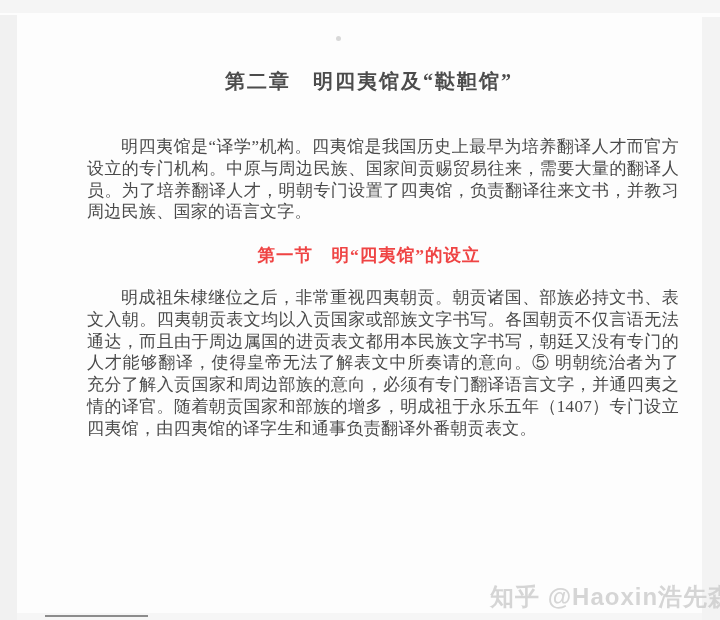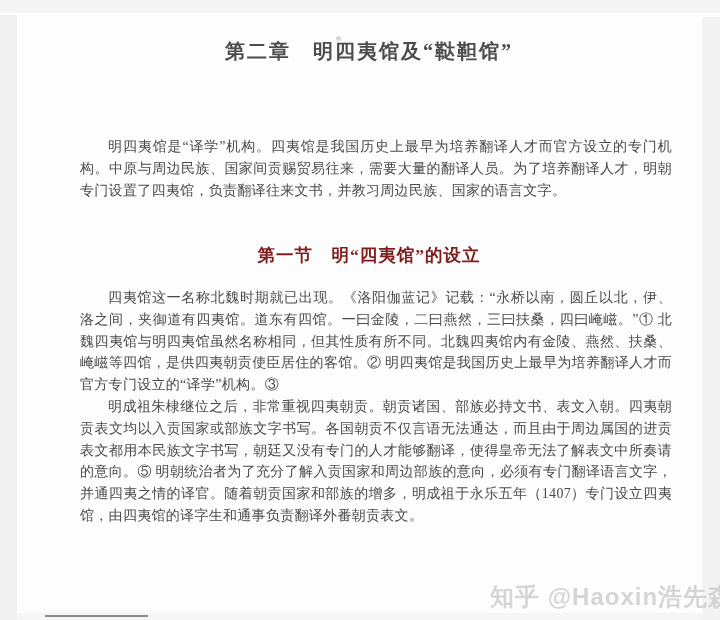--- a/index.html
+++ b/index.html
@@ -23,40 +23,40 @@
   .edge-bottom { left: 17px; top: 613px; width: 685px; height: 7px; background: #f6f6f6; }
   .scan-speck {
     position: absolute;
     left: 336px; top: 36px;
     width: 5px; height: 5px;
     background: #d8d8d8;
     border-radius: 50%;
   }
   .chapter-title {
     position: absolute;
-    left: 73px; width: 592px; top: 38px;
+    left: 73px; width: 592px; top: 68px;
     text-align: center;
     font-size: 20px;
     font-weight: 600;
     letter-spacing: 2px;
     color: #4c4c4c;
   }
   .section-title {
     position: absolute;
     left: 73px; width: 592px; top: 243px;
     text-align: center;
     font-size: 17.5px;
     font-weight: 600;
     letter-spacing: 1px;
-    color: #7f1d1d;
+    color: #ef4444;
   }
   .text-block {
     position: absolute;
-    left: 80px; width: 592px;
-    font-size: 14px;
+    left: 87px; width: 592px;
+    font-size: 17px;
     line-height: 21.8px;
     color: #4a4a4a;
     text-align: justify;
     letter-spacing: 0.3px;
   }
   .intro-block { top: 136px; }
   .body-block  { top: 287px; }
   .text-block p {
     margin: 0;
     text-indent: 2em;
@@ -95,21 +95,20 @@
 
   <div class="chapter-title">第二章　明四夷馆及“鞑靼馆”</div>
 
   <div class="text-block intro-block">
     <p>明四夷馆是“译学”机构。四夷馆是我国历史上最早为培养翻译人才而官方设立的专门机构。中原与周边民族、国家间贡赐贸易往来，需要大量的翻译人员。为了培养翻译人才，明朝专门设置了四夷馆，负责翻译往来文书，并教习周边民族、国家的语言文字。</p>
   </div>
 
   <div class="section-title">第一节　明“四夷馆”的设立</div>
 
   <div class="text-block body-block">
-    <p>四夷馆这一名称北魏时期就已出现。《洛阳伽蓝记》记载：“永桥以南，圆丘以北，伊、洛之间，夹御道有四夷馆。道东有四馆。一曰金陵，二曰燕然，三曰扶桑，四曰崦嵫。”① 北魏四夷馆与明四夷馆虽然名称相同，但其性质有所不同。北魏四夷馆内有金陵、燕然、扶桑、崦嵫等四馆，是供四夷朝贡使臣居住的客馆。② 明四夷馆是我国历史上最早为培养翻译人才而官方专门设立的“译学”机构。③</p>
     <p>明成祖朱棣继位之后，非常重视四夷朝贡。朝贡诸国、部族必持文书、表文入朝。四夷朝贡表文均以入贡国家或部族文字书写。各国朝贡不仅言语无法通达，而且由于周边属国的进贡表文都用本民族文字书写，朝廷又没有专门的人才能够翻译，使得皇帝无法了解表文中所奏请的意向。⑤ 明朝统治者为了充分了解入贡国家和周边部族的意向，必须有专门翻译语言文字，并通四夷之情的译官。随着朝贡国家和部族的增多，明成祖于永乐五年（1407）专门设立四夷馆，由四夷馆的译字生和通事负责翻译外番朝贡表文。</p>
 
   </div>
 
   <div class="footnote-separator"></div>
 
   <div class="zhihu-watermark">知乎 @Haoxin浩先森</div>
 </div>
 
 </body></html>

